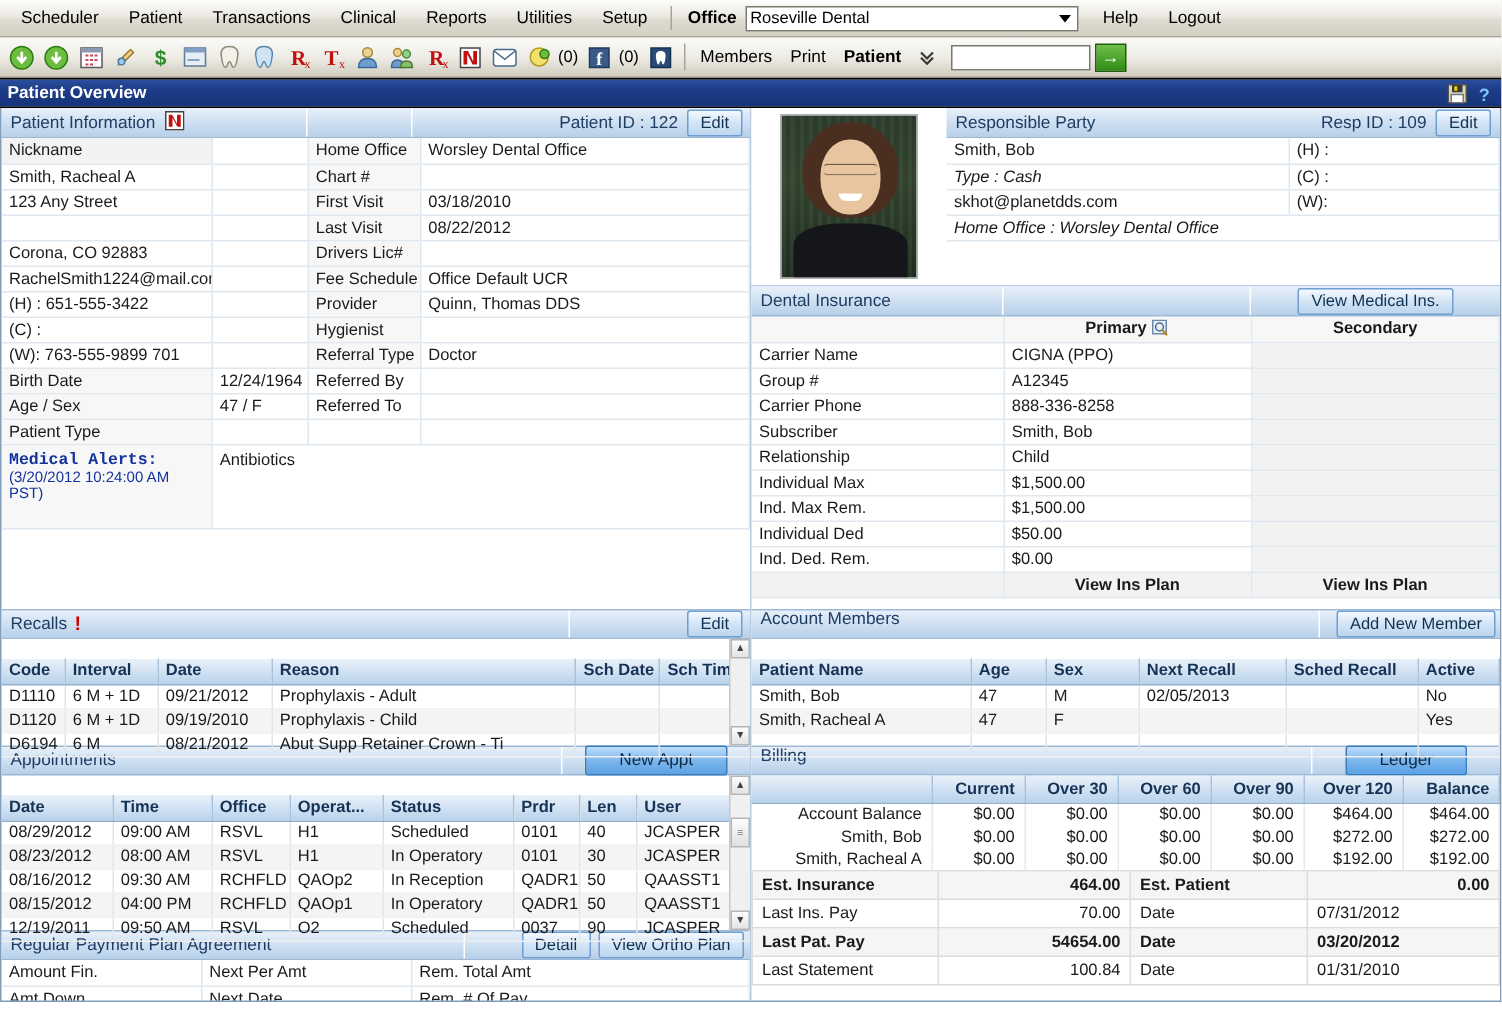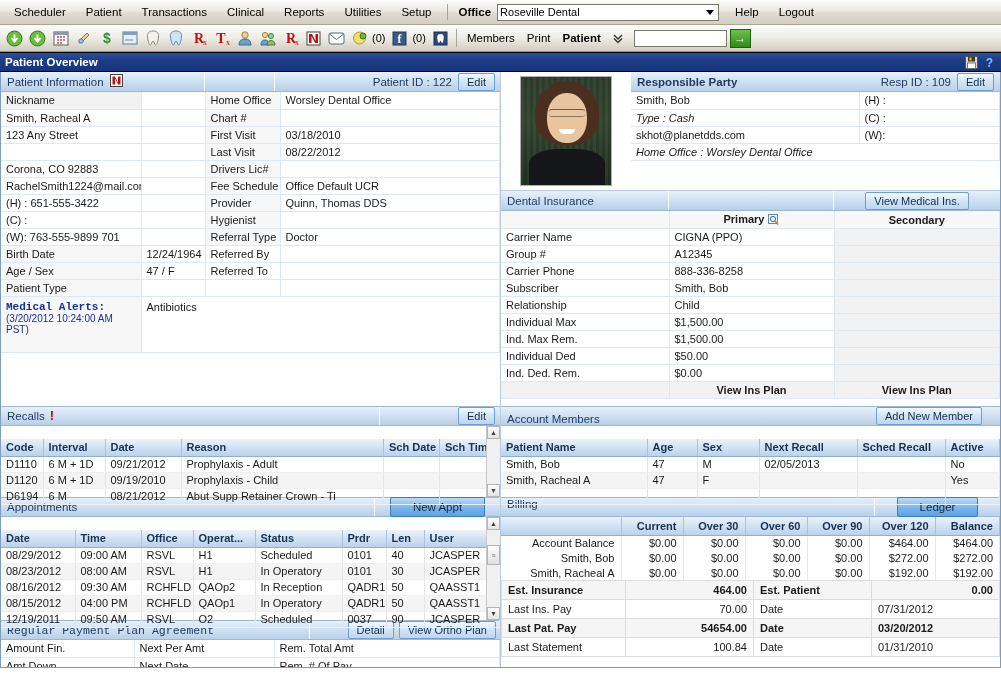--- a/index.html
+++ b/index.html
@@ -130,21 +130,21 @@
 
   
   .sec-head {
     height: 20px;
     background: linear-gradient(to bottom, #e7f0f9 0%, #cfe0f2 50%, #b7d0e9 100%);
     border-bottom: 1px solid #9bb8d4;
     display: flex; align-items: center;
     font-size: 11.5px; color: #1f3c63;
     padding: 0 6px;
   }
-  .sec-head .lbl { font-weight: bold; }
+  .sec-head .lbl { font-weight: normal; }
   .sec-head.sp { justify-content: space-between; }
 
   
   .mini-btn {
     background: linear-gradient(to bottom,#f4f9ff,#d3e4f6 50%,#bcd6ee);
     border: 1px solid #6f9ed0;
     border-radius: 2px;
     font-size: 11px;
     color: #10304f;
     padding: 1px 8px;
@@ -886,21 +886,21 @@
             </tbody>
           </table>
           <div class="vscroll">
             <div class="vs-btn">▲</div>
             <div class="vs-thumb">≡</div>
             <div class="vs-btn">▼</div>
           </div>
         </div>
 
         <div class="sec-head" style="padding:0; border-top:1px solid #9bb8d4;">
-          <div style="flex:1; padding-left:6px; display:flex; align-items:center; height:100%; border-right:1px solid #fff;font-family:Liberation Mono, monospace;">
+          <div style="flex:1; padding-left:6px; display:flex; align-items:center; height:100%; border-right:1px solid #fff;">
             <span>Regular Payment Plan Agreement</span>
           </div>
           <div style="width:190px; display:flex; align-items:center; justify-content:flex-end; gap:5px; padding-right:4px; height:100%;">
             <span class="mini-btn">Detail</span>
             <span class="mini-btn">View Ortho Plan</span>
           </div>
         </div>
         <table class="kv">
           <colgroup>
               <col style="width:133px">
@@ -919,24 +919,24 @@
               <td>Next Date</td>
               <td colspan="2">Rem. # Of Pay</td>
             </tr>
           </tbody>
         </table>
       </div>
 
       <div class="br">
 
         <div class="sec-head" style="padding:0; border-top:1px solid #9bb8d4;">
-          <div style="flex:1; padding-left:6px; display:flex; align-items:flex-end; height:100%; border-right:1px solid #fff;">
+          <div style="flex:1; padding-left:6px; display:flex; align-items:flex-start; height:100%; border-right:1px solid #fff;">
             <span>Account Members</span>
           </div>
-          <div style="width:120px; display:flex; align-items:center; justify-content:flex-end; padding-right:18px; height:100%;">
+          <div style="width:120px; display:flex; align-items:center; justify-content:flex-end; padding-right:3px; height:100%;">
             <span class="mini-btn">Add New Member</span>
           </div>
         </div>
         <div class="grid-wrap" style="height:71px;">
           <table class="grid">
             <colgroup>
                 <col style="width:146px">
                 <col style="width:50px">
                 <col style="width:62px">
                 <col style="width:98px">

